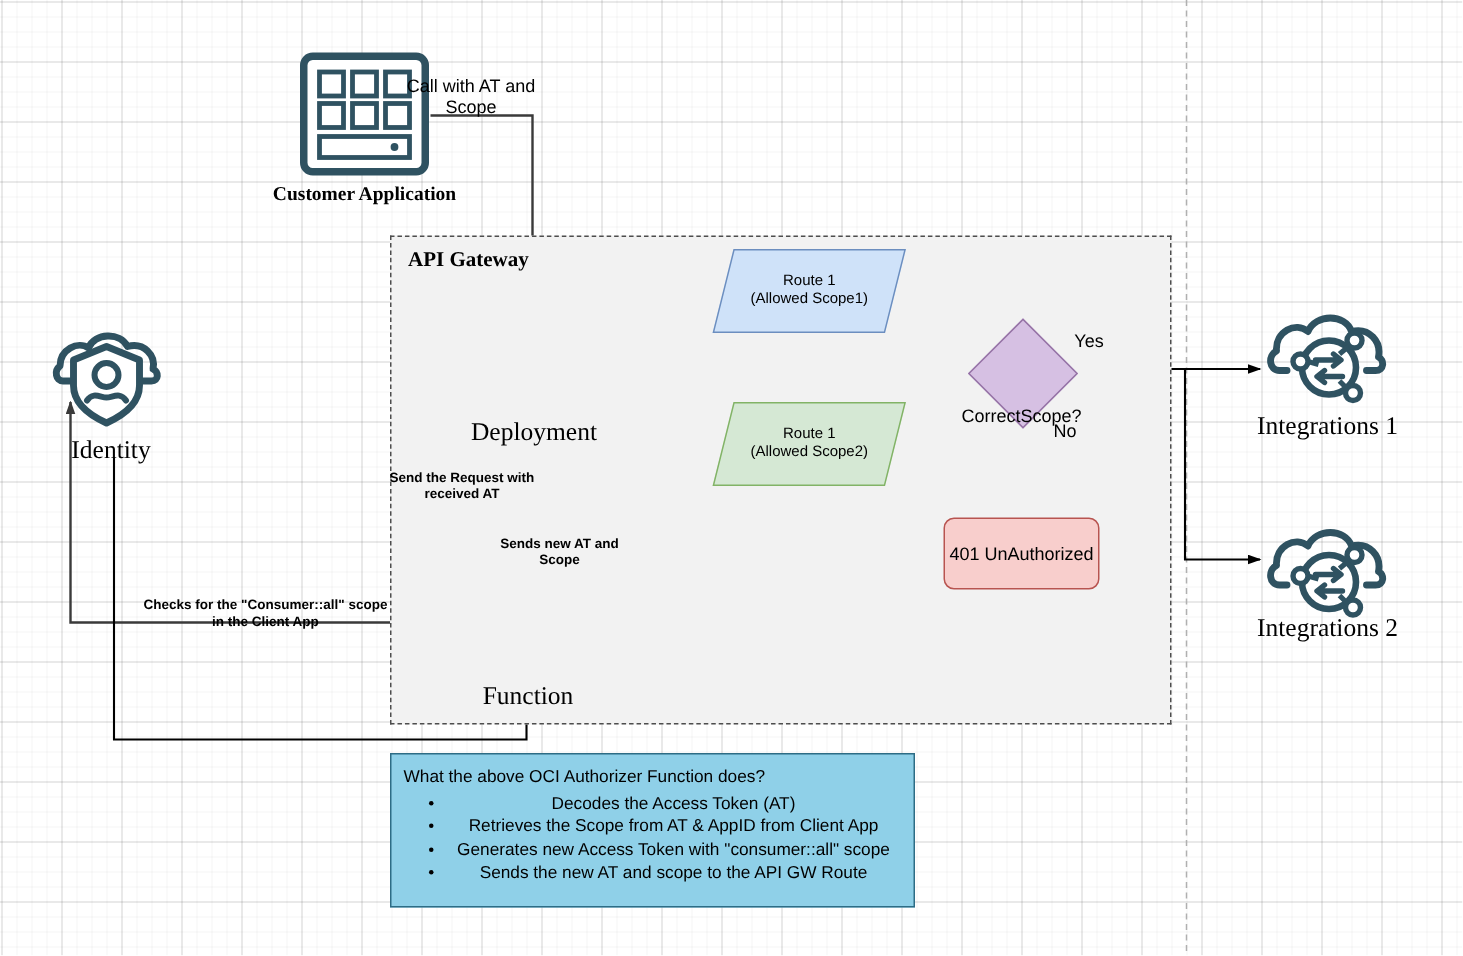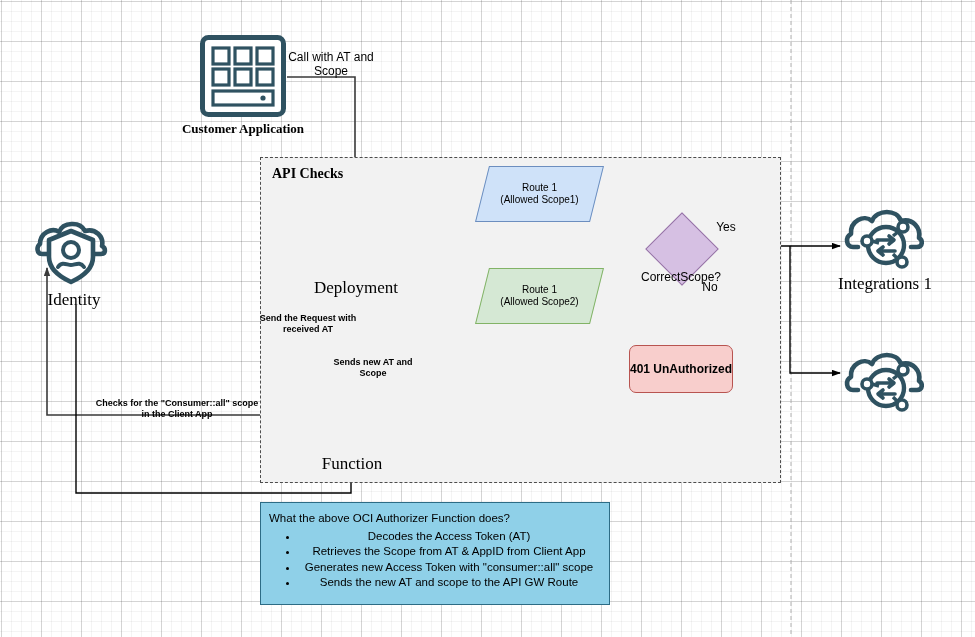--- a/index.html
+++ b/index.html
@@ -152,26 +152,25 @@
 
   
   #unauthorized-box {
     left: 629px; top: 345px;
     width: 104px; height: 48px;
     background: #f8cecc;
     border: 1px solid #b85450;
     border-radius: 7px;
     display: flex;
     align-items: center;
-    justify-content: flex-start;
+    justify-content: center;
     font-family: "Liberation Sans", sans-serif;
     font-size: 12px;
     color: #000000;
     white-space: nowrap;
-    font-weight: bold;
   }
 
   
   #info-box {
     left: 260px; top: 502px;
     width: 350px; height: 103px;
     background: #8fd0e8;
     border: 1px solid #2d6c85;
     padding: 8px 10px 12px 8px;
     box-sizing: border-box;
@@ -189,21 +188,21 @@
   #info-box li { line-height: 1.35; }
 
   
   #customer-app-label { left: 163px; top: 122px; width: 160px; }
   #deployment-label   { left: 286px; top: 279px; width: 140px; }
   #functions-label    { left: 297px; top: 455px; width: 110px; }
   #identity-label     { left: 19px;  top: 291px; width: 110px; }
   #integrations1-label{ left: 815px; top: 275px; width: 140px; }
   #integrations2-label{ left: 815px; top: 410px; width: 140px; }
 
-  #label-call-at     { left: 285px; top: 50px;  width: 92px; text-align: center; }
+  #label-call-at     { left: 268px; top: 50px;  width: 92px; text-align: center; }
   #label-send-req    { left: 258px; top: 313px; width: 100px; }
   #label-sends-new   { left: 331px; top: 357px; width: 84px; }
   #label-checks      { left: 93px;  top: 398px; width: 168px; }
   #label-allowed     { left: 126px; top: 468px; width: 128px; }
   #label-yes         { left: 706px; top: 220px; width: 40px; }
   #label-no          { left: 692px; top: 280px; width: 36px; }
 </style>
 </head>
 <body>
 
@@ -302,21 +301,21 @@
       <circle cx="57" cy="55" r="5" fill="#ffffff" stroke="#2f5261" stroke-width="3.6"></circle>
       <line x1="27" y1="34" x2="34" y2="36" stroke="#2f5261" stroke-width="3.4"></line>
       <line x1="54" y1="24" x2="48" y2="29" stroke="#2f5261" stroke-width="3.4"></line>
       <line x1="53" y1="52" x2="48" y2="47" stroke="#2f5261" stroke-width="3.4"></line>
       <path d="M32,33 L48,33 M44,29 L49,33 L44,37" fill="none" stroke="#2f5261" stroke-width="3.6" stroke-linecap="round" stroke-linejoin="round"></path>
       <path d="M50,44 L34,44 M38,40 L33,44 L38,48" fill="none" stroke="#2f5261" stroke-width="3.6" stroke-linecap="round" stroke-linejoin="round"></path>
     </g>
   </svg>
 
   <div class="node" id="api-gateway-container"></div>
-  <div id="api-gateway-title">API Checks</div>
+  <div id="api-gateway-title">API Gateway</div>
 
   <div class="route-shape" id="route1">
     <div class="para"></div>
     <div class="route-text">
       <span>Route 1</span>
       <span>(Allowed Scope1)</span>
     </div>
   </div>
 
   <div class="route-shape" id="route2">
@@ -337,20 +336,21 @@
 
   <div class="node" id="unauthorized-box">
     <span>401 UnAuthorized</span>
   </div>
 
   <div class="node title-serif-bold" id="customer-app-label">Customer Application</div>
   <div class="node title-serif" id="deployment-label">Deployment</div>
   <div class="node title-serif" id="functions-label">Function</div>
   <div class="node title-serif" id="identity-label">Identity</div>
   <div class="node title-serif" id="integrations1-label">Integrations 1</div>
+  <div class="node title-serif" id="integrations2-label">Integrations 2</div>
 
   <div class="node edge-label" id="label-call-at" style="white-space:normal;">Call with AT and Scope</div>
   <div class="node edge-label-bold" id="label-send-req">Send the Request with received AT</div>
   <div class="node edge-label-bold" id="label-sends-new">Sends  new AT and Scope</div>
   <div class="node edge-label-bold" id="label-checks">Checks for the "Consumer::all" scope in the Client App</div>
   <div class="node edge-label" id="label-yes">Yes</div>
   <div class="node edge-label" id="label-no">No</div>
 
   <div class="node" id="info-box">
     <p class="info-head">What the above OCI Authorizer Function does?</p>

